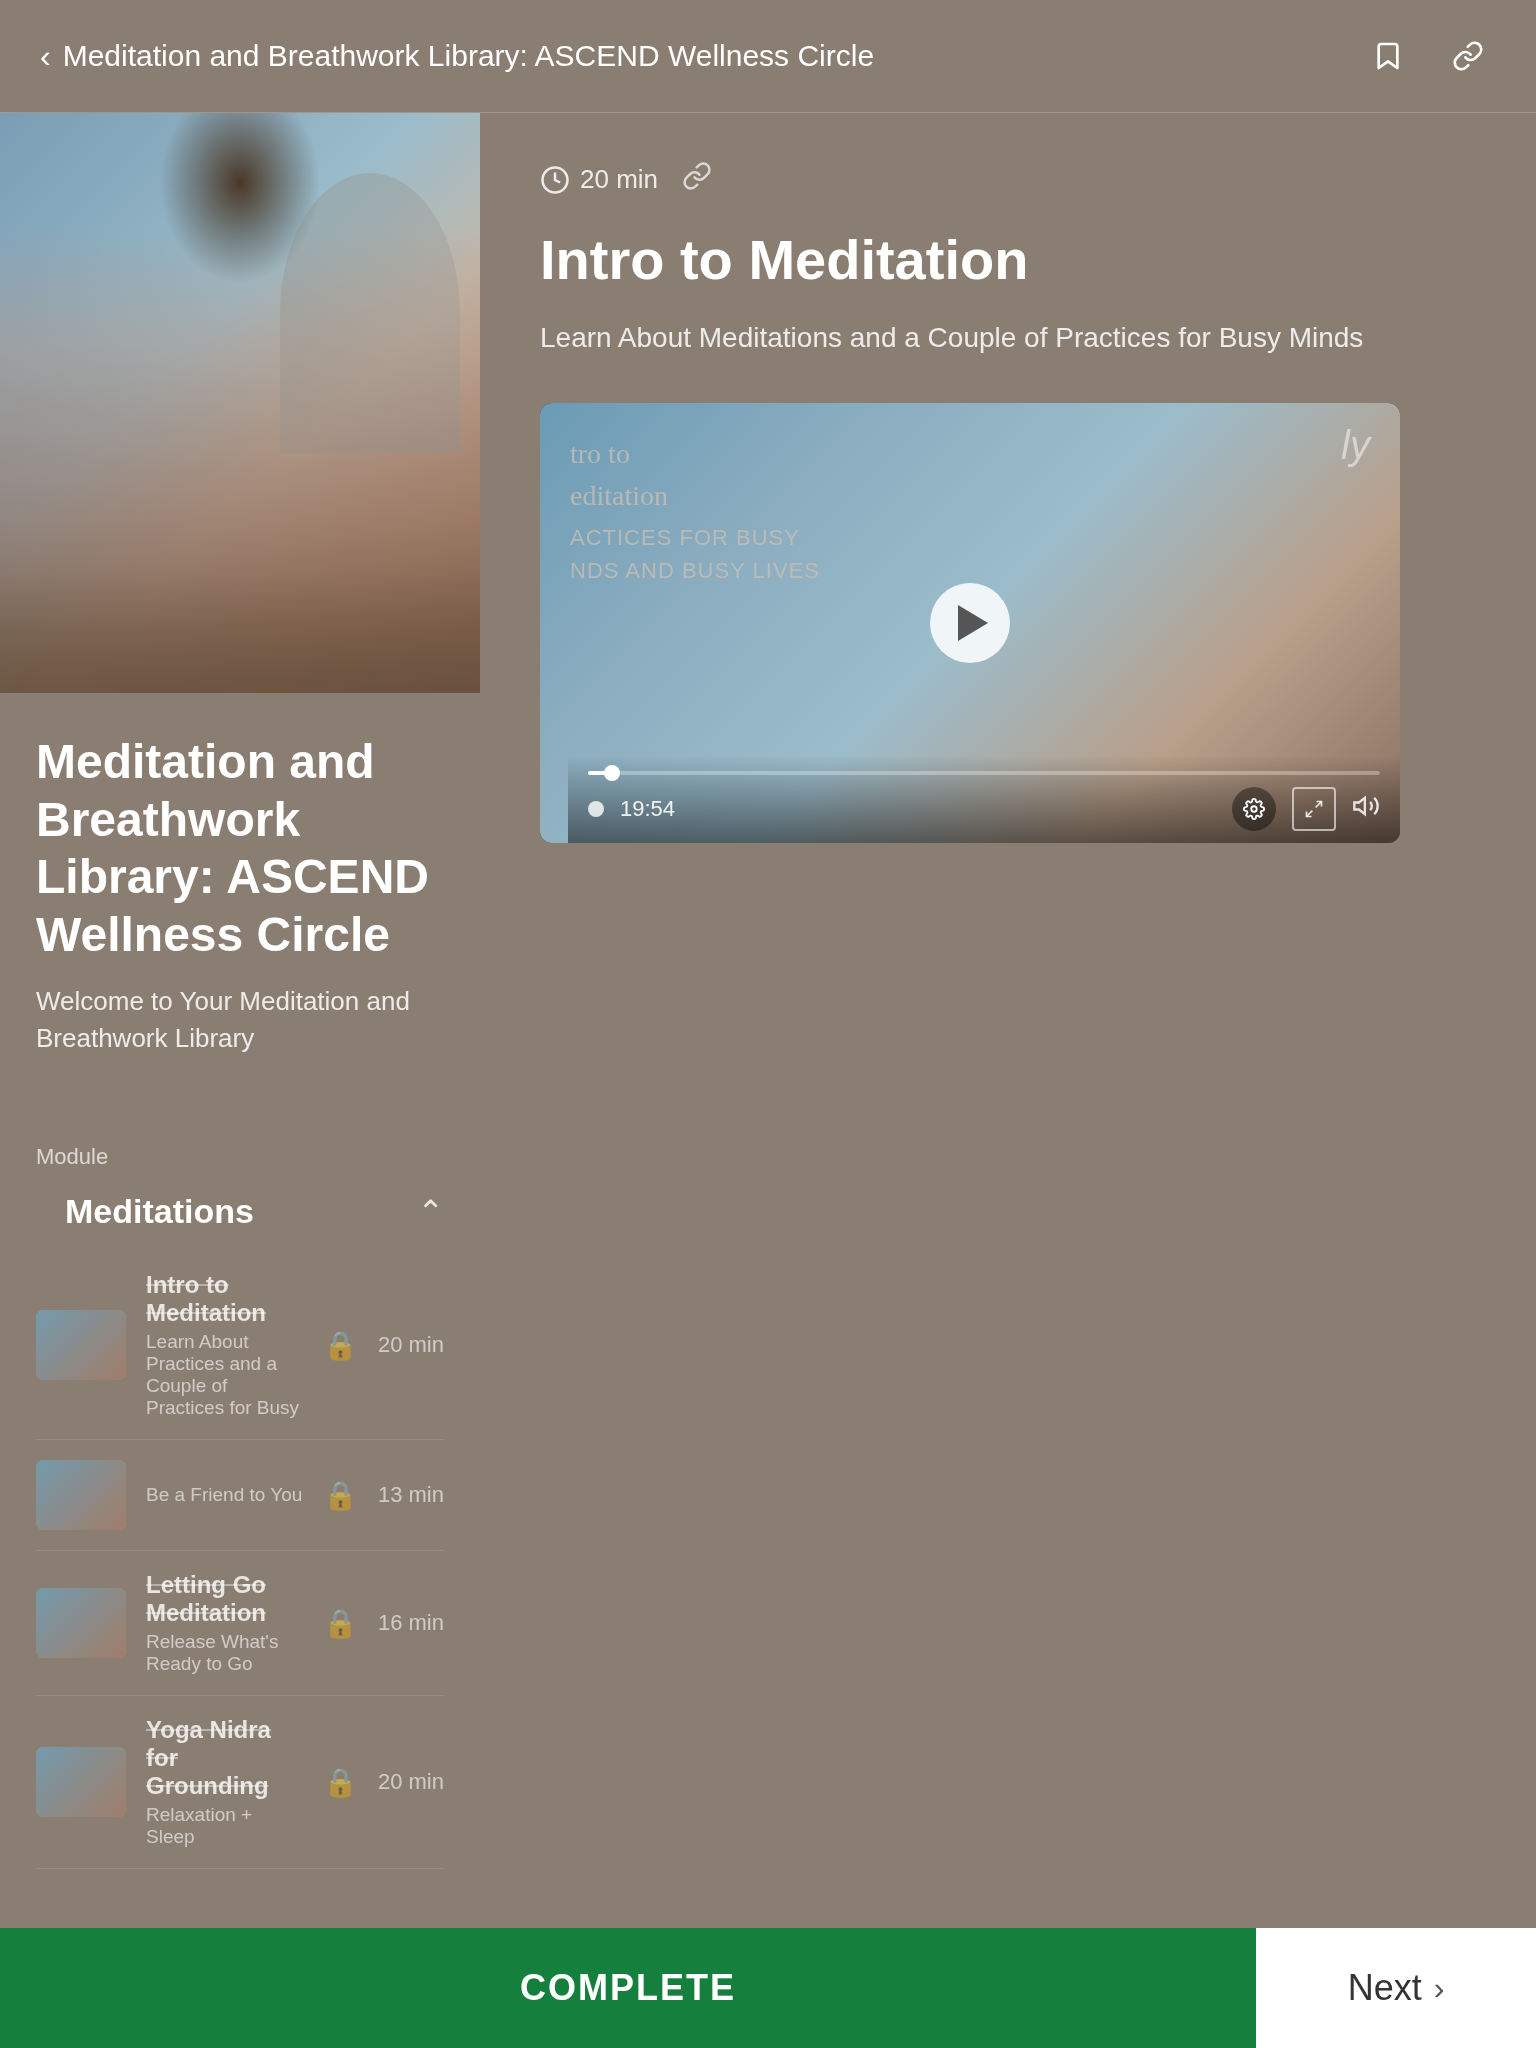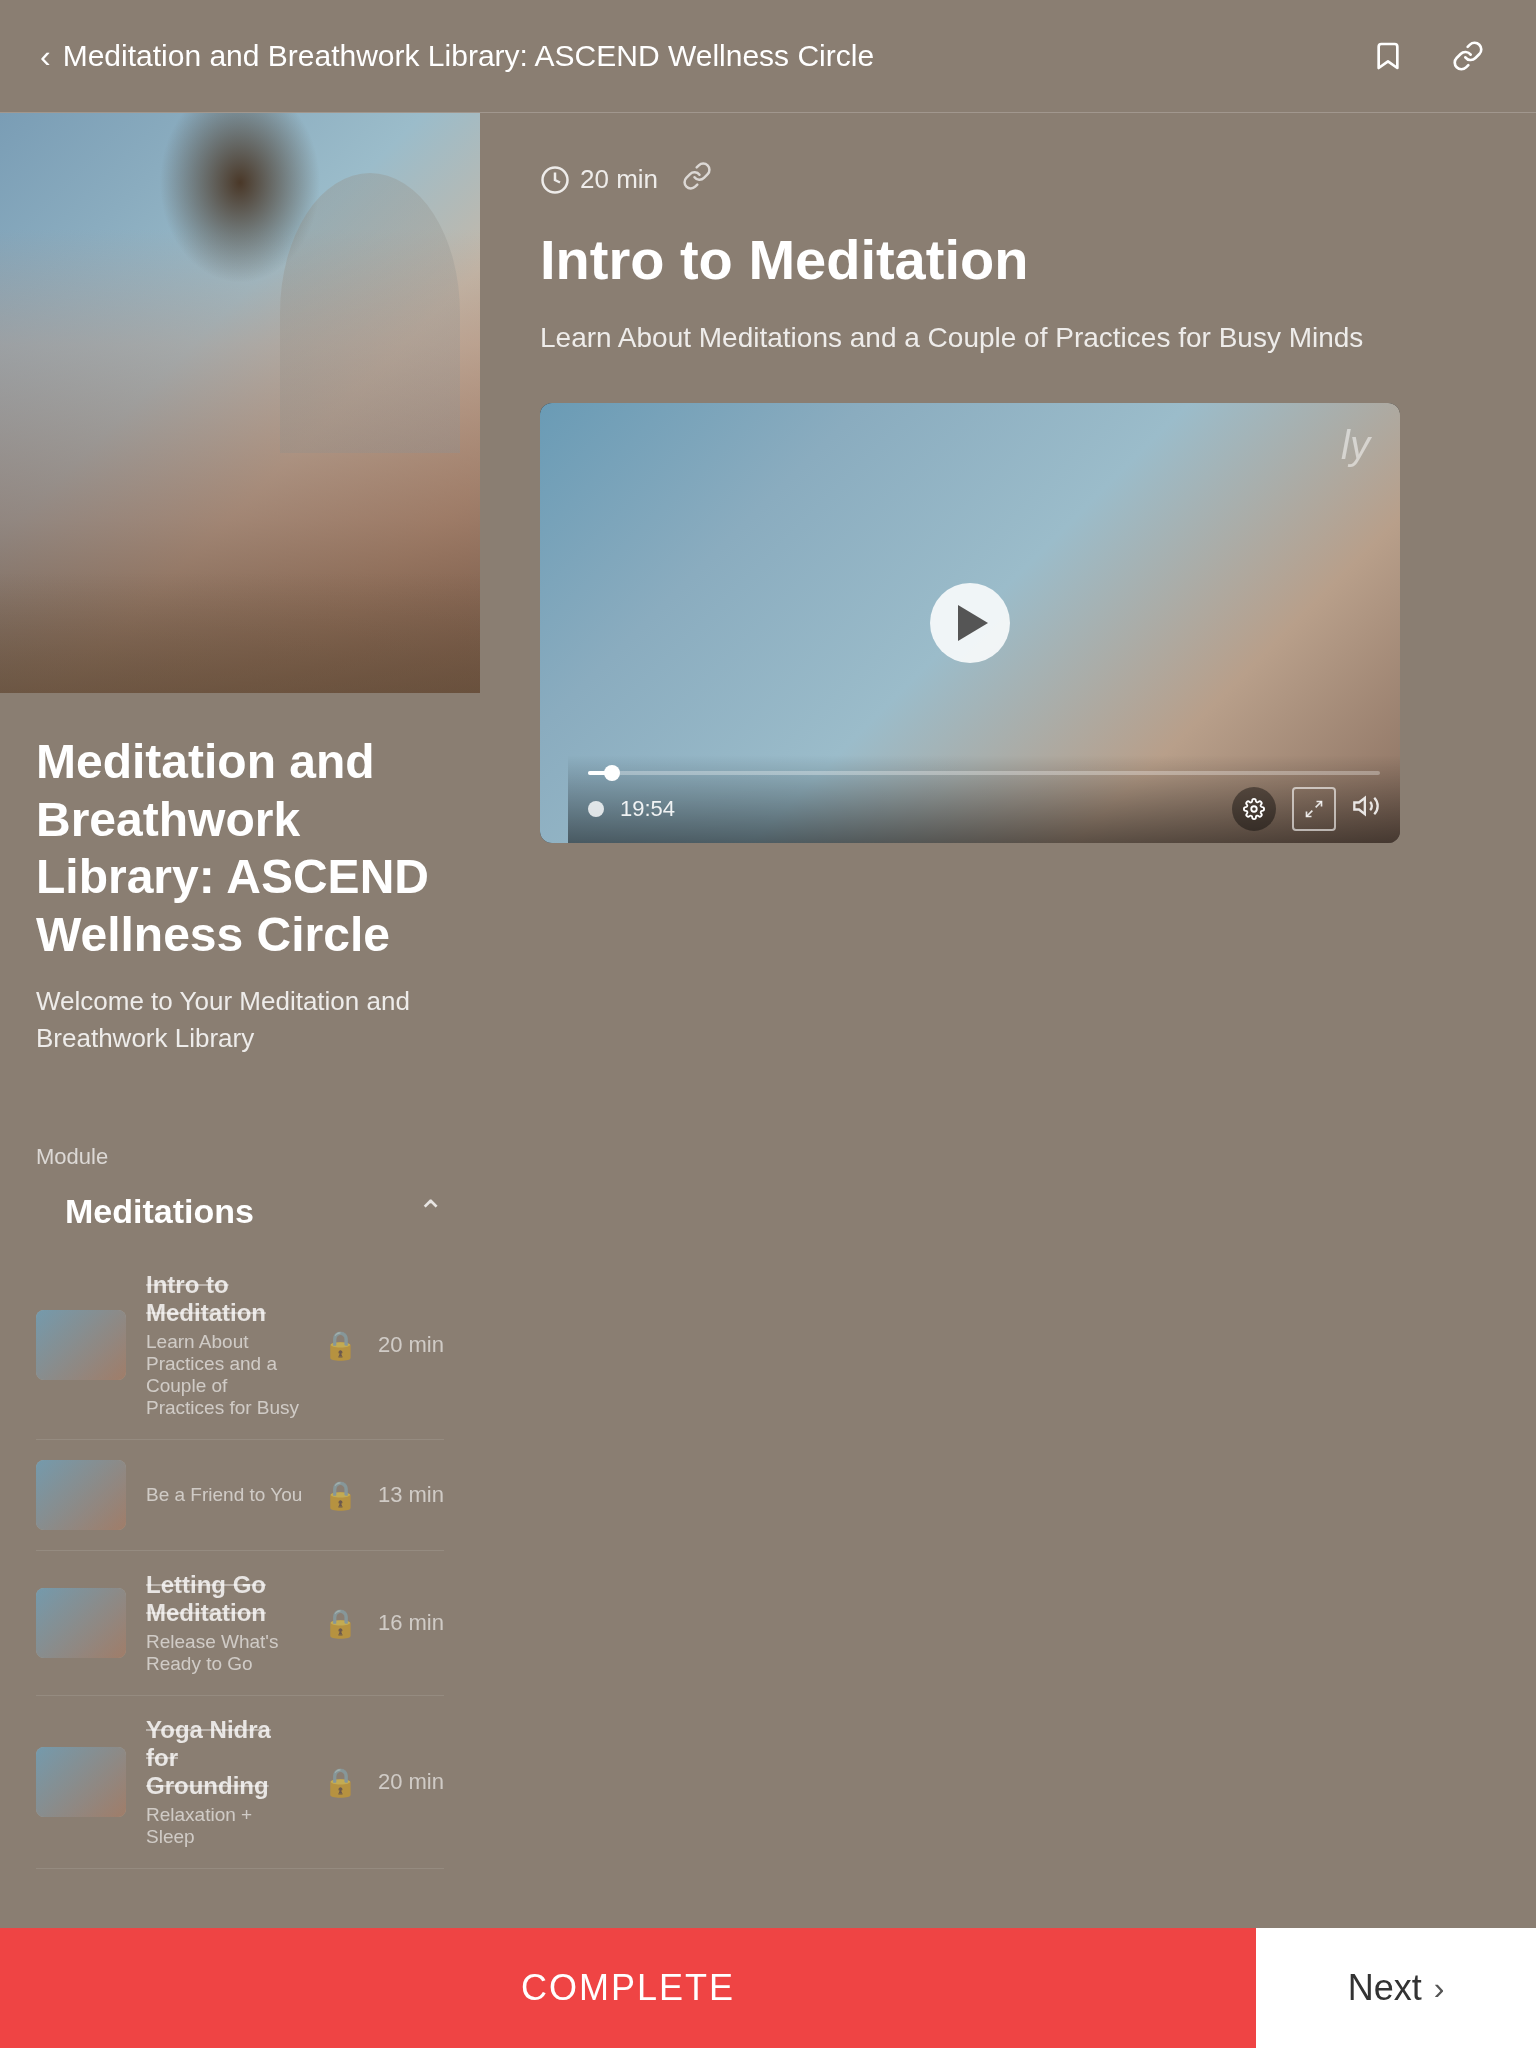--- a/index.html
+++ b/index.html
@@ -398,26 +398,26 @@
       bottom: 0;
       left: 0;
       right: 0;
       display: flex;
       height: 120px;
       z-index: 100;
     }
 
     .complete-btn {
       flex: 1;
-      background: #ef4444;
+      background: #15803d;
       display: flex;
       align-items: center;
       justify-content: center;
       font-size: 36px;
-      font-weight: 400;
+      font-weight: 700;
       color: #fff;
       letter-spacing: 2px;
       cursor: pointer;
     }
 
     .next-btn {
       width: 280px;
       background: #fff;
       display: flex;
       align-items: center;
@@ -558,20 +558,26 @@
       </div>
     </div>
 
     <h2 class="lesson-title-right">Intro to Meditation</h2>
 
     <p class="lesson-desc-right">Learn About Meditations and a Couple of Practices for Busy Minds</p>
 
     <div class="video-player">
       <div class="video-bg"></div>
 
+      <div class="video-text-overlay">
+        <div>tro to</div>
+        <div>editation</div>
+        <div style="font-size:22px; font-family:-apple-system,sans-serif; letter-spacing:1px; margin-top:4px;">ACTICES FOR BUSY</div>
+        <div style="font-size:22px; font-family:-apple-system,sans-serif; letter-spacing:1px;">NDS AND BUSY LIVES</div>
+      </div>
 
       <div class="video-watermark">ly</div>
 
       <div class="video-play-btn">
         <div class="video-play-triangle"></div>
       </div>
 
       <div class="video-controls">
         <div class="video-progress-bar">
           <div class="video-progress-fill"></div>

